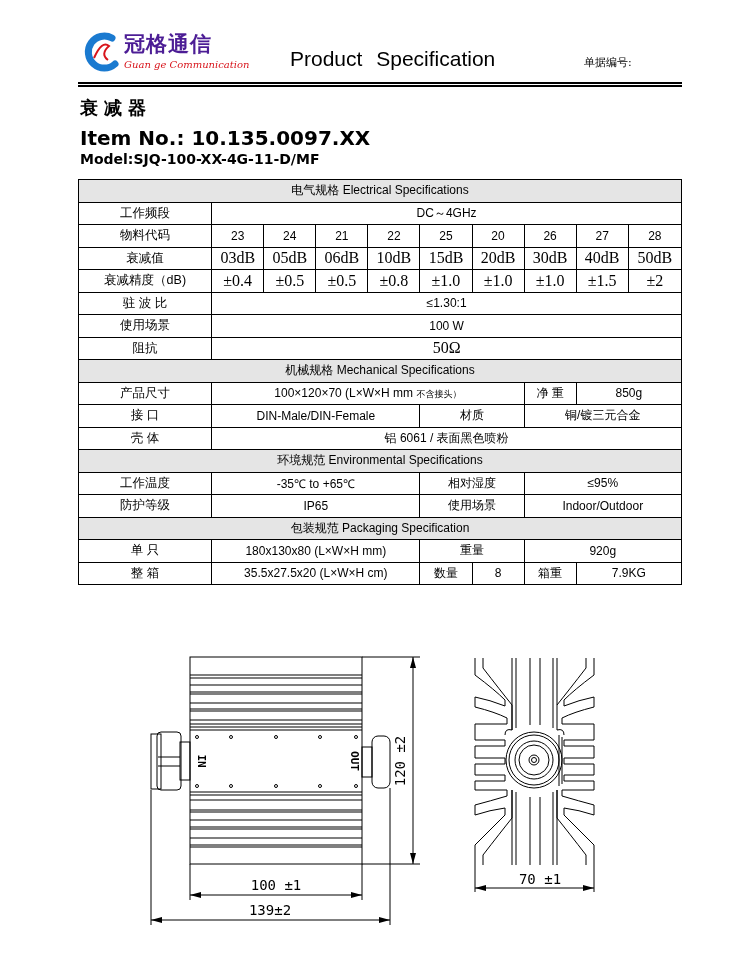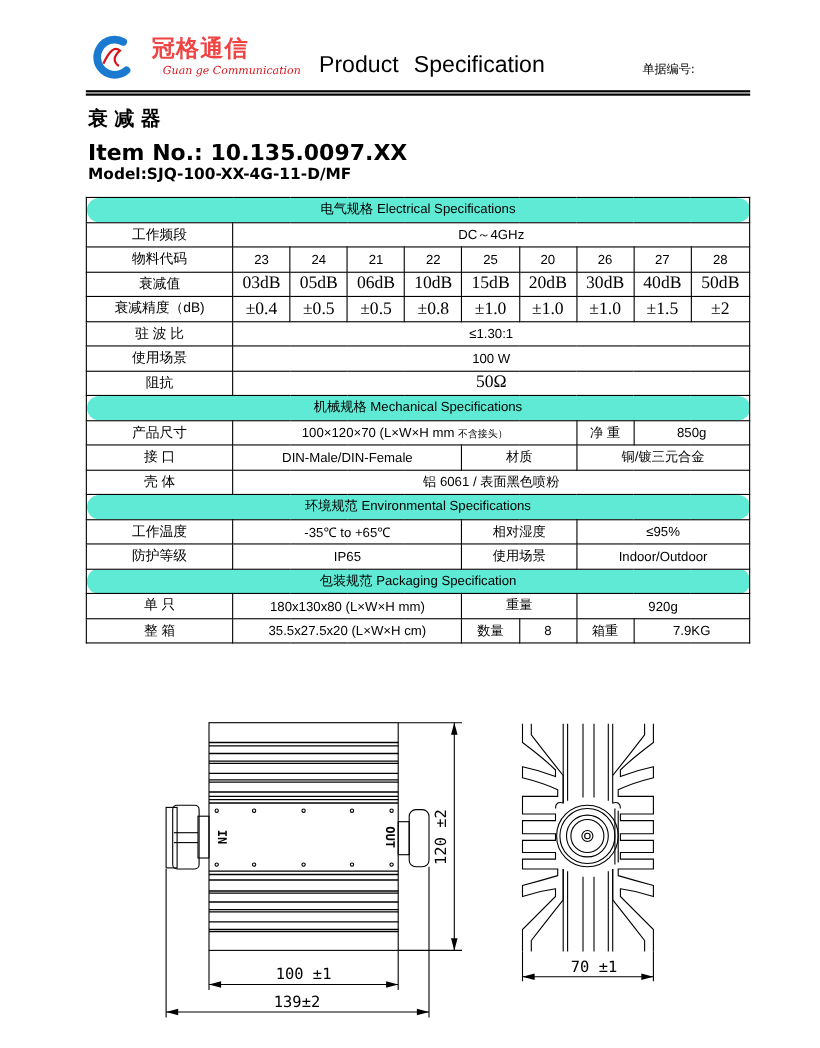--- a/index.html
+++ b/index.html
@@ -1,30 +1,30 @@
 <!DOCTYPE html>
 <html><head>
 <meta charset="utf-8">
 <style>
   html,body{margin:0;padding:0;background:#fff;}
   body{width:745px;height:953px;position:relative;overflow:hidden;font-family:"DejaVu Sans","Liberation Sans",sans-serif;color:#000;}
   .logo{position:absolute;left:82px;top:30px;width:170px;height:44px;}
   .logo-g{position:absolute;left:0;top:0;width:40px;height:44px;}
-  .logo-cn{position:absolute;left:56px;top:0;font-family:"DejaVu Serif",serif;font-size:21px;font-weight:bold;color:#ef4444;letter-spacing:1px;}
-  .logo-en{position:absolute;left:42px;top:29px;font-family:"DejaVu Serif",serif;font-style:italic;font-size:10px;color:#d8141b;white-space:nowrap;margin-left:24px;}
+  .logo-cn{position:absolute;left:42px;top:0;font-family:"DejaVu Serif",serif;font-size:21px;font-weight:bold;color:#4c1d95;letter-spacing:1px;}
+  .logo-en{position:absolute;left:42px;top:29px;font-family:"DejaVu Serif",serif;font-style:italic;font-size:10px;color:#d8141b;white-space:nowrap;}
   .doc-title{position:absolute;left:290px;top:47px;font-family:"Liberation Sans",sans-serif;font-size:21px;word-spacing:8px;}
   .doc-no{position:absolute;left:584px;top:55px;font-size:11px;}
   .hrule{position:absolute;left:78px;top:82px;width:604px;height:7px;}
   .hrule div{height:2px;background:#000;margin-bottom:1px;}
   .prod-name{position:absolute;left:80px;top:96px;font-size:18px;font-weight:bold;letter-spacing:6px;}
   .item-no{position:absolute;left:80px;top:126px;font-size:20px;font-weight:bold;}
   .model{position:absolute;left:80px;top:151px;font-size:14px;font-weight:bold;}
   table.spec{position:absolute;left:78px;top:179px;width:604px;border-collapse:collapse;table-layout:fixed;font-family:"Liberation Sans",sans-serif;font-size:12px;}
   table.spec td{border:1.5px solid #000;text-align:center;height:21.5px;padding:0;white-space:nowrap;overflow:hidden;}
-  table.spec td.sec{background:#5eead4;border-radius:11px;}
+  table.spec td.sec{background:#e5e5e5;}
   table.spec td.lbl{font-size:12.5px;margin-left:12px;}
   td.serif{font-family:"Liberation Serif",serif;font-size:16px;}
   .small{font-size:9px;}
   .draw{position:absolute;left:0;top:0;}
 </style>
 </head>
 <body>
 
 <div class="logo">
   <svg class="logo-g" viewBox="0 0 40 44">

